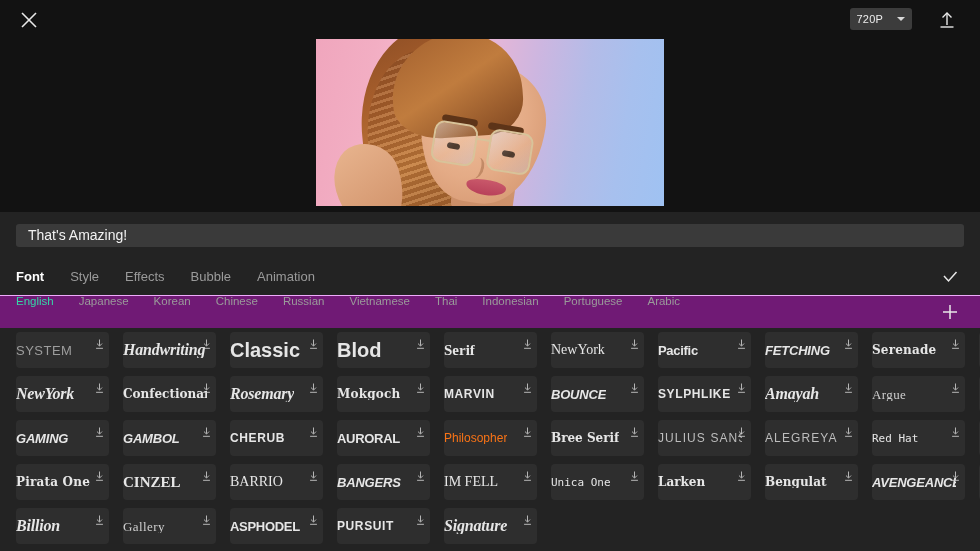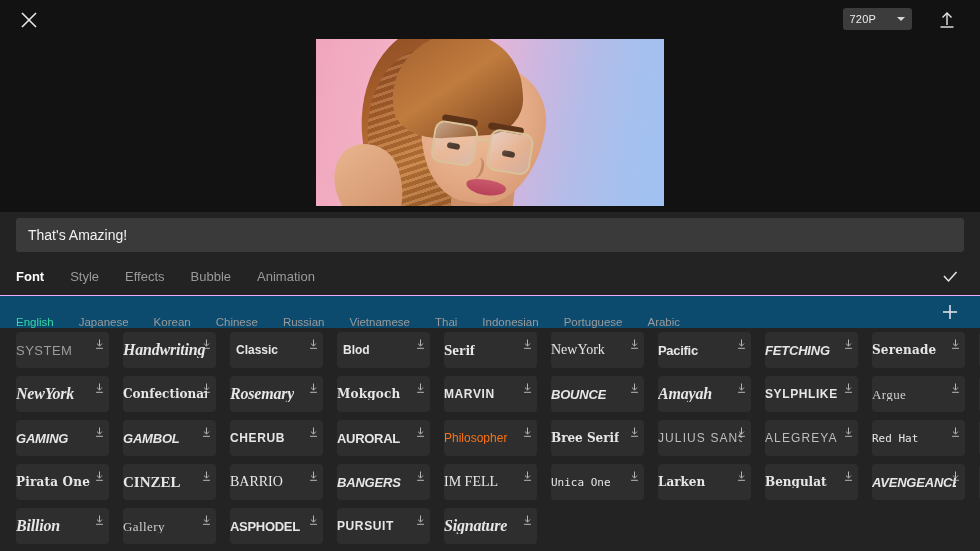--- a/index.html
+++ b/index.html
@@ -30,21 +30,21 @@
     display: flex; align-items: center; justify-content: center;
     cursor: pointer;
   }
   .close-btn svg { display: block; }
   .res-pill {
     position: absolute; right: 68px; top: 8px;
     height: 22px;
     background: #3c3c3c;
     border-radius: 3px;
     padding: 0 7px;
-    display: flex; align-items: center; gap: 21px;
+    display: flex; align-items: center; gap: 14px;
     cursor: pointer;
   }
   .res-pill .res-label {
     color: #ececec;
     font-size: 11px;
     line-height: 1;
     letter-spacing: .2px;
   }
   .caret-down {
     width: 0; height: 0;
@@ -173,21 +173,21 @@
   }
 
   
   .input-zone {
     flex: 0 0 46px;
     background: #232323;
     display: flex; align-items: center;
     padding: 0 16px;
   }
   .text-input {
-    width: 948px; height: 34px;
+    width: 948px; height: 23px;
     background: #3a3a3a;
     border: none; border-radius: 3px;
     color: #f2f2f2;
     font-family: "Liberation Sans", sans-serif;
     font-size: 14px;
     padding: 0 12px;
     outline: none;
   }
 
   
@@ -212,22 +212,22 @@
     transform: translateY(-50%);
     width: 24px; height: 24px;
     display: flex; align-items: center; justify-content: center;
     cursor: pointer;
   }
 
   
   .langbar {
     flex: 0 0 32px;
     position: relative;
-    background: #0c4a6e;
-    display: flex; align-items: flex-end;
+    background: #701a75;
+    display: flex; align-items: flex-start;
     padding: 0 16px;
     overflow: hidden;
   }
   .lang {
     color: #9a9a9a;
     font-size: 11.5px;
     margin-right: 25px;
     cursor: pointer;
     white-space: nowrap;
     line-height: 1;
@@ -273,21 +273,21 @@
   }
   .font-cell .dl {
     position: absolute; right: 5px; top: 3px;
     width: 9px; height: 10px;
     opacity: .85;
   }
 
   
   .s-muted   .fname { color: #9d9d9d; letter-spacing: .5px; }
   .s-script  .fname { font-family: Liberation Serif, serif; font-style: italic; font-weight: bold; font-size: 16px; letter-spacing: -.2px; }
-  .s-bold    .fname { font-weight: bold; font-size: 12px; margin-left: 6px; }
+  .s-bold    .fname { font-weight: bold; font-size: 20px; }
   .s-serif   .fname { font-family: "Liberation Serif", serif; font-weight: bold; font-size: 15px; }
   .s-serifl  .fname { font-family: "Liberation Serif", serif; font-size: 14px; }
   .s-cond    .fname { font-family: "Liberation Sans Narrow", "Liberation Sans", sans-serif; font-weight: bold; font-size: 13px; letter-spacing: -.3px; }
   .s-goth    .fname { font-family: "DejaVu Serif", serif; font-weight: bold; font-size: 12px; letter-spacing: .2px; }
   .s-caps    .fname { font-weight: bold; font-size: 12px; letter-spacing: .6px; }
   .s-capsl   .fname { font-size: 12px; letter-spacing: 1.1px; color: #bdbdbd; }
   .s-italbold .fname { font-weight: bold; font-style: italic; font-size: 13px; letter-spacing: -.2px; }
   .s-slab    .fname { font-family: "DejaVu Serif", serif; font-weight: bold; font-size: 12px; }
   .s-mono    .fname { font-family: "DejaVu Sans Mono", monospace; font-size: 11px; }
   .s-thin    .fname { font-family: "Liberation Serif", serif; font-size: 13px; color: #cfcfcf; letter-spacing: .4px; }
@@ -494,30 +494,30 @@
           </svg></span>
       </div>
       <div class="font-cell s-italbold">
         <span class="fname">BOUNCE</span>
         <span class="dl"><svg viewBox="0 0 10 11" width="9" height="10">
             <line x1="5" y1="0.5" x2="5" y2="7.5" stroke="#cfcfcf" stroke-width="1.1"></line>
             <polyline points="2.2,5 5,7.8 7.8,5" fill="none" stroke="#cfcfcf" stroke-width="1.1"></polyline>
             <line x1="1.2" y1="10.3" x2="8.8" y2="10.3" stroke="#cfcfcf" stroke-width="1.1"></line>
           </svg></span>
       </div>
+      <div class="font-cell s-caps">
+        <span class="fname">SYLPHLIKE</span>
+        <span class="dl"><svg viewBox="0 0 10 11" width="9" height="10">
+            <line x1="5" y1="0.5" x2="5" y2="7.5" stroke="#cfcfcf" stroke-width="1.1"></line>
+            <polyline points="2.2,5 5,7.8 7.8,5" fill="none" stroke="#cfcfcf" stroke-width="1.1"></polyline>
+            <line x1="1.2" y1="10.3" x2="8.8" y2="10.3" stroke="#cfcfcf" stroke-width="1.1"></line>
+          </svg></span>
+      </div>
       <div class="font-cell s-script">
         <span class="fname">Amayah</span>
-        <span class="dl"><svg viewBox="0 0 10 11" width="9" height="10">
-            <line x1="5" y1="0.5" x2="5" y2="7.5" stroke="#cfcfcf" stroke-width="1.1"></line>
-            <polyline points="2.2,5 5,7.8 7.8,5" fill="none" stroke="#cfcfcf" stroke-width="1.1"></polyline>
-            <line x1="1.2" y1="10.3" x2="8.8" y2="10.3" stroke="#cfcfcf" stroke-width="1.1"></line>
-          </svg></span>
-      </div>
-      <div class="font-cell s-caps">
-        <span class="fname">SYLPHLIKE</span>
         <span class="dl"><svg viewBox="0 0 10 11" width="9" height="10">
             <line x1="5" y1="0.5" x2="5" y2="7.5" stroke="#cfcfcf" stroke-width="1.1"></line>
             <polyline points="2.2,5 5,7.8 7.8,5" fill="none" stroke="#cfcfcf" stroke-width="1.1"></polyline>
             <line x1="1.2" y1="10.3" x2="8.8" y2="10.3" stroke="#cfcfcf" stroke-width="1.1"></line>
           </svg></span>
       </div>
       <div class="font-cell s-thin">
         <span class="fname">Argue</span>
         <span class="dl"><svg viewBox="0 0 10 11" width="9" height="10">
             <line x1="5" y1="0.5" x2="5" y2="7.5" stroke="#cfcfcf" stroke-width="1.1"></line>

